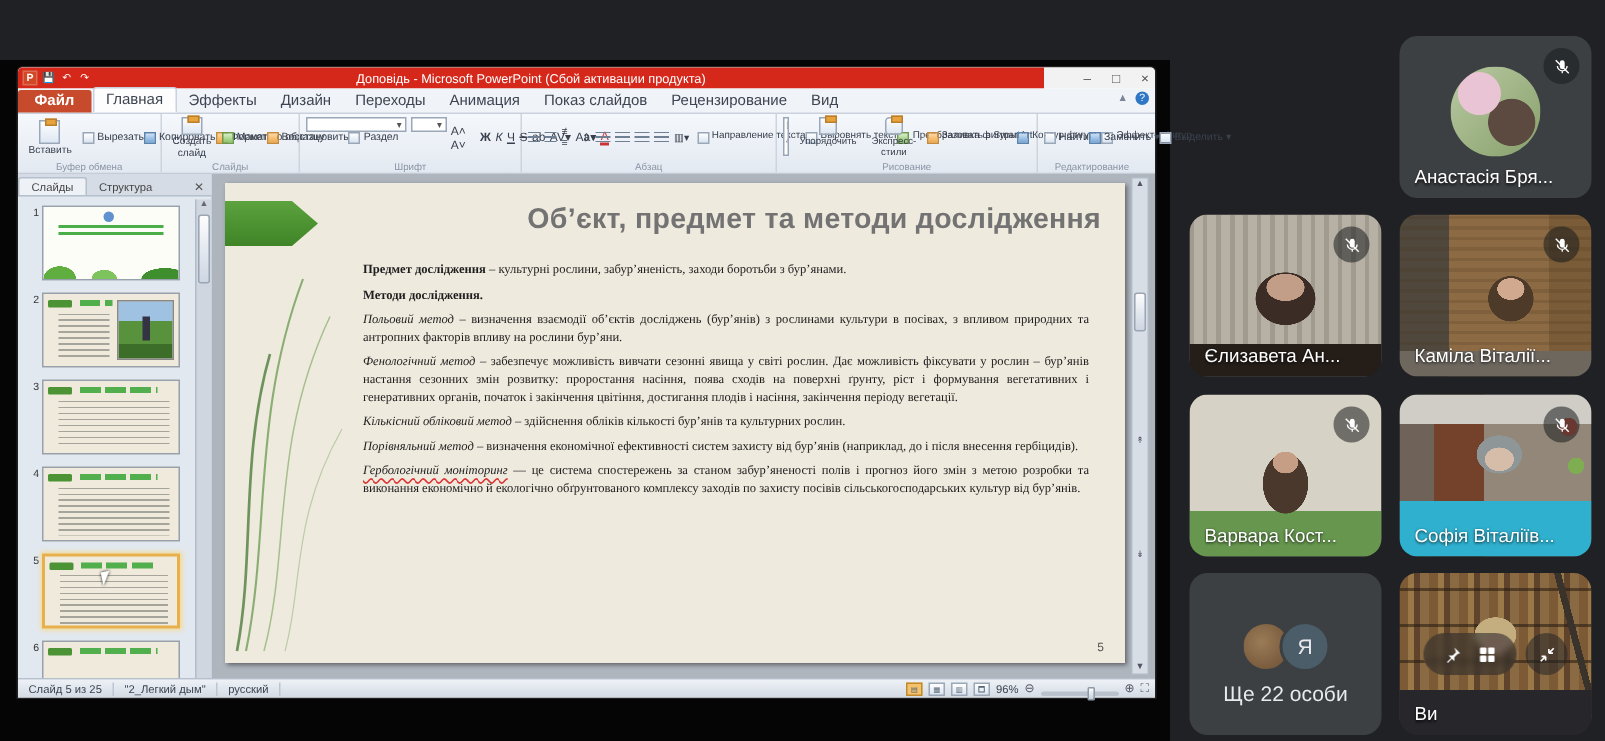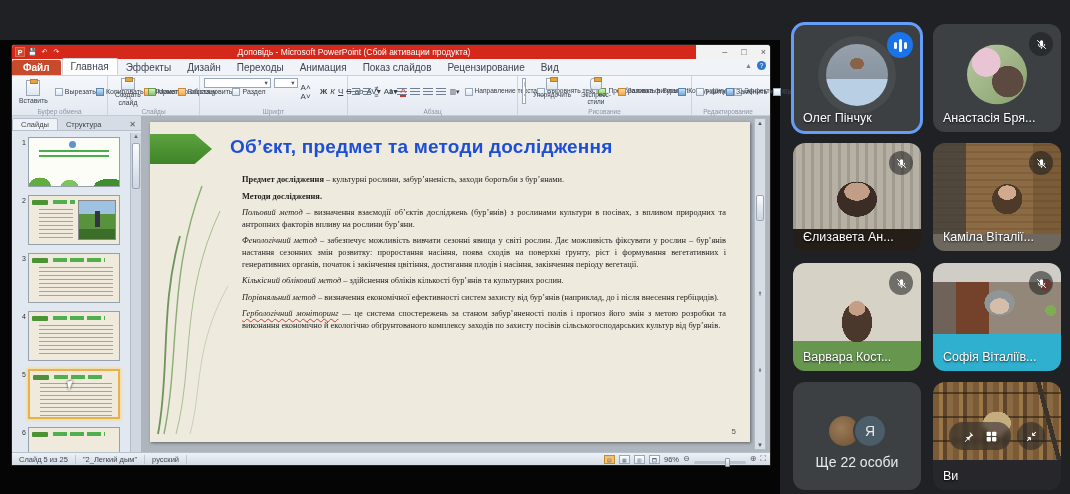--- a/index.html
+++ b/index.html
@@ -85,22 +85,22 @@
     filter:drop-shadow(0 0 1px #000); transform:rotate(-12deg); z-index:5; }
   .panel-scroll { position:absolute; right:0; top:17px; bottom:0; width:11px; background:#cfd6df; border-left:1px solid #b2bcc8; font-size:6px; color:#667; text-align:center; }
   .panel-scroll .pthumb { position:absolute; left:1px; right:1px; top:10px; height:46px; background:linear-gradient(#fdfdfe,#cdd6e2); border:1px solid #9aa6b4; border-radius:2px; }
 
   
   .slide-area { position:relative; flex:1; }
   .slide { position:absolute; left:8px; top:6px; right:20px; bottom:10px; background:#efeade;
     box-shadow:1px 1px 3px rgba(0,0,0,.45); overflow:hidden; }
   .green-arrow { position:absolute; left:0; top:12px; width:62px; height:30px; background:linear-gradient(#5ca23e,#3f8427);
     clip-path:polygon(0 0, 72% 0, 100% 50%, 72% 100%, 0 100%); }
-  .slide-title { position:absolute; left:80px; right:16px; top:14px; text-align:left;
-    font-size:19px; font-weight:bold; color:#1d4ed8; letter-spacing:.2px; }
+  .slide-title { position:absolute; left:80px; right:16px; top:14px; text-align:right;
+    font-size:19px; font-weight:bold; color:#737373; letter-spacing:.2px; }
   .slide-body { position:absolute; left:92px; right:24px; top:52px; font-family:"Liberation Serif","DejaVu Serif",serif;
     font-size:8.4px; color:#1d1d1d; line-height:1.38; }
   .slide-body p { margin-bottom:5px; text-align:justify; }
   .lead-b { font-weight:bold; }
   .lead-i { font-style:italic; }
   .lead-wavy { text-decoration:underline; text-decoration-style:wavy; text-decoration-color:#d33; text-decoration-thickness:1px; text-underline-offset:2px; }
   .page-num { position:absolute; right:14px; bottom:6px; font-size:8px; color:#555; }
   .deco-curves { position:absolute; left:0; top:34px; }
   .slide-scroll { position:absolute; right:4px; top:2px; bottom:2px; width:12px; background:#d8dee6; border:1px solid #b2bcc8;
     display:flex; flex-direction:column; align-items:center; justify-content:space-between; font-size:6px; color:#556; padding:1px 0; }
@@ -489,31 +489,20 @@
           <span class="zoom-track">
               <span class="zoom-knob"></span>
             </span>
           <span class="zbtn">⊕</span>
           <span class="zbtn">⛶</span>
         </div>
       </div>
     </div>
   </div>
 
-  <div class="tile speaking" style="left:793px; top:24px;">
-    <div class="avatar-ring">
-      <div class="avatar av-oleg"></div>
-    </div>
-    <div class="speak-badge">
-        <i class="sb1"></i>
-        <i class="sb2"></i>
-        <i class="sb3"></i>
-      </div>
-    <span class="name">Олег Пінчук</span>
-  </div>
 
   <div class="tile" style="left:933px; top:24px;">
     <div class="av-anastasia"></div>
     <div class="mic-off">
       <svg width="13" height="13" viewBox="0 0 24 24" fill="none">
           <path d="M12 15a3 3 0 0 0 3-3V7a3 3 0 0 0-6 0v5a3 3 0 0 0 3 3z" fill="#fff"></path>
           <path d="M18 11a6 6 0 0 1-12 0M12 17v3" stroke="#fff" stroke-width="1.6"></path>
           <path d="M4 4l16 16" stroke="#fff" stroke-width="1.8"></path>
         </svg>
     </div>

